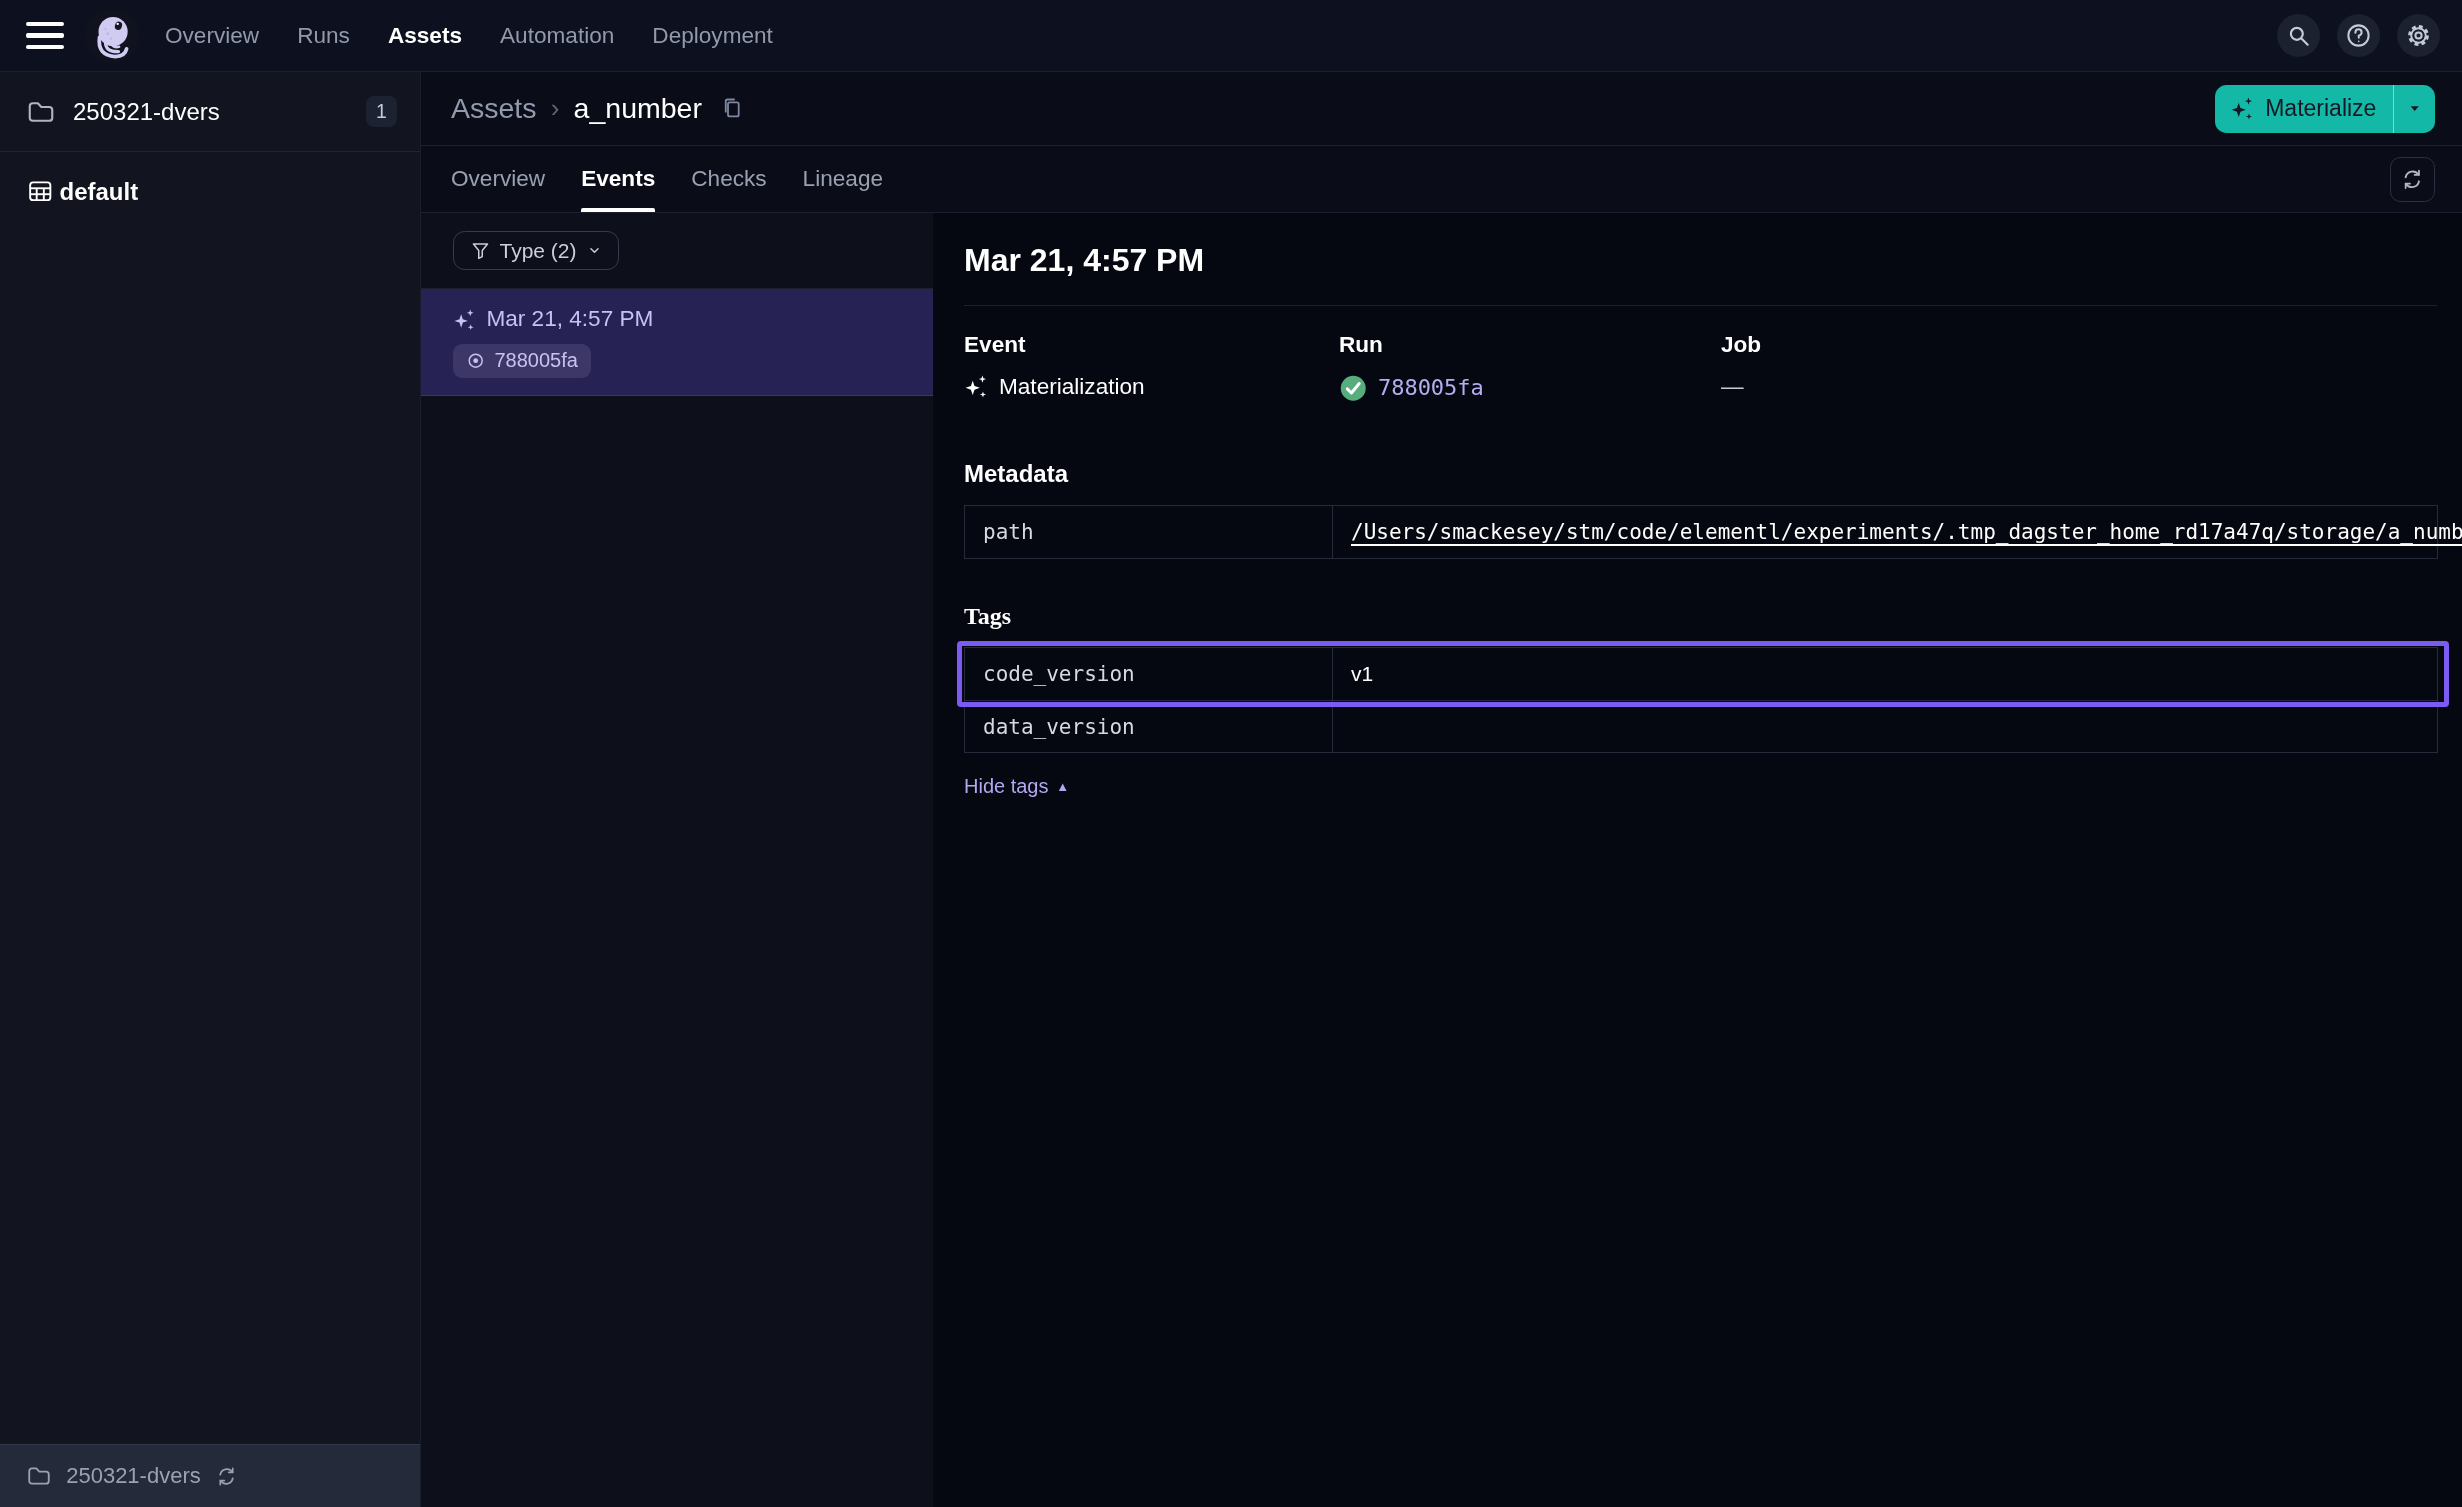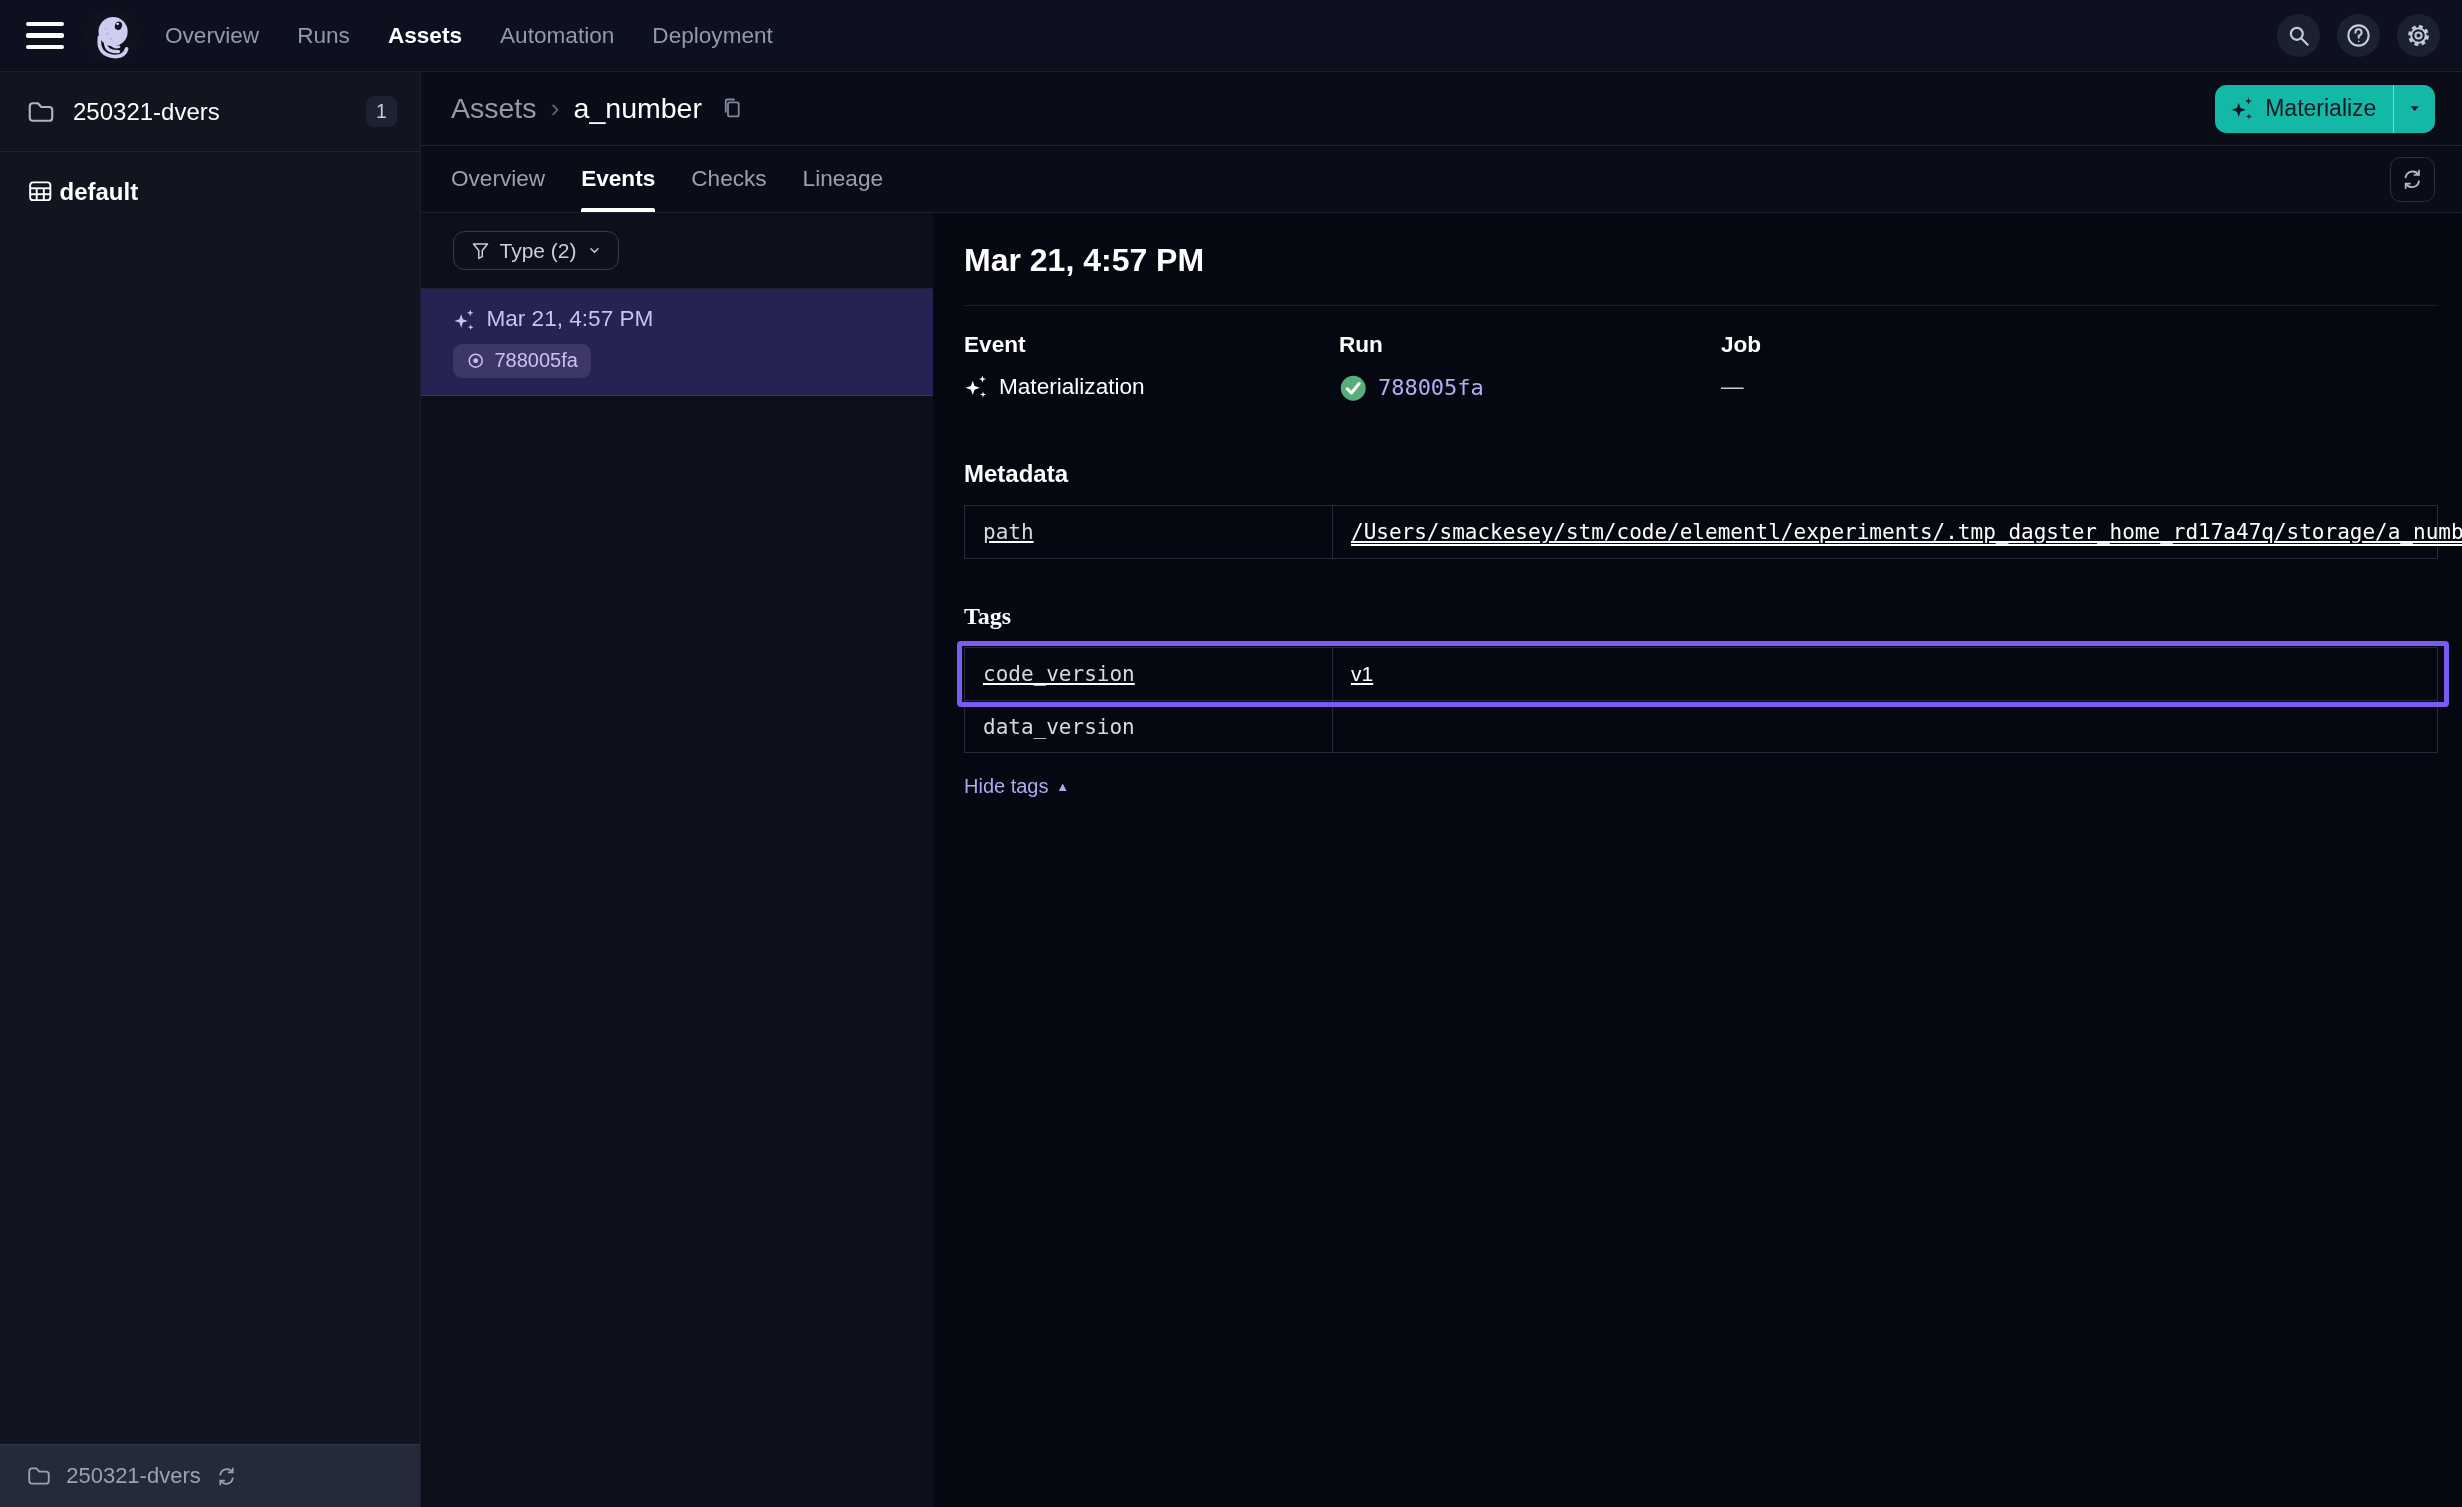--- a/index.html
+++ b/index.html
@@ -111,21 +111,21 @@
   .mono { font-family: "DejaVu Sans Mono", "Liberation Mono", monospace; }
   .run-link { font-size: 22px; color: #b6adf0; cursor: pointer; }
   .job-dash { color: #c6cad6; }
 
   .section-heading { font-size: 24px; font-weight: 700; }
   .heading-meta { margin-top: 58px; }
   .heading-tags { margin-top: 44px; font-family: Liberation Serif, serif; }
 
   .kv-table { margin-top: 17px; border: 0.6px solid #262b3b; width: 1474px; }
   .kv-row { display: grid; grid-template-columns: 368px 1fr; min-height: 52px; border-top: 0.6px solid #262b3b; }
-  .kv-row:first-child { border-top: none; text-decoration: underline; }
+  .kv-row:first-child { border-top: none; }
   .kv-key { display: flex; align-items: center; padding: 0 18px; font-size: 21px; color: #d6d9e2; border-right: 0.6px solid #262b3b; }
   .kv-value { display: flex; align-items: center; padding: 0 18px; font-size: 21px; color: #ffffff; }
   .path-value { text-decoration: underline; text-underline-offset: 4.5px; cursor: pointer; }
 
   .kv-row.highlighted { position: relative; }
   .hl-ring {
     position: absolute; top: -7.1px; bottom: -7.1px; left: -8.4px; right: -12.3px;
     border: 5.2px solid #7c5bf2; border-radius: 3.9px; pointer-events: none; z-index: 2;
   }
 

